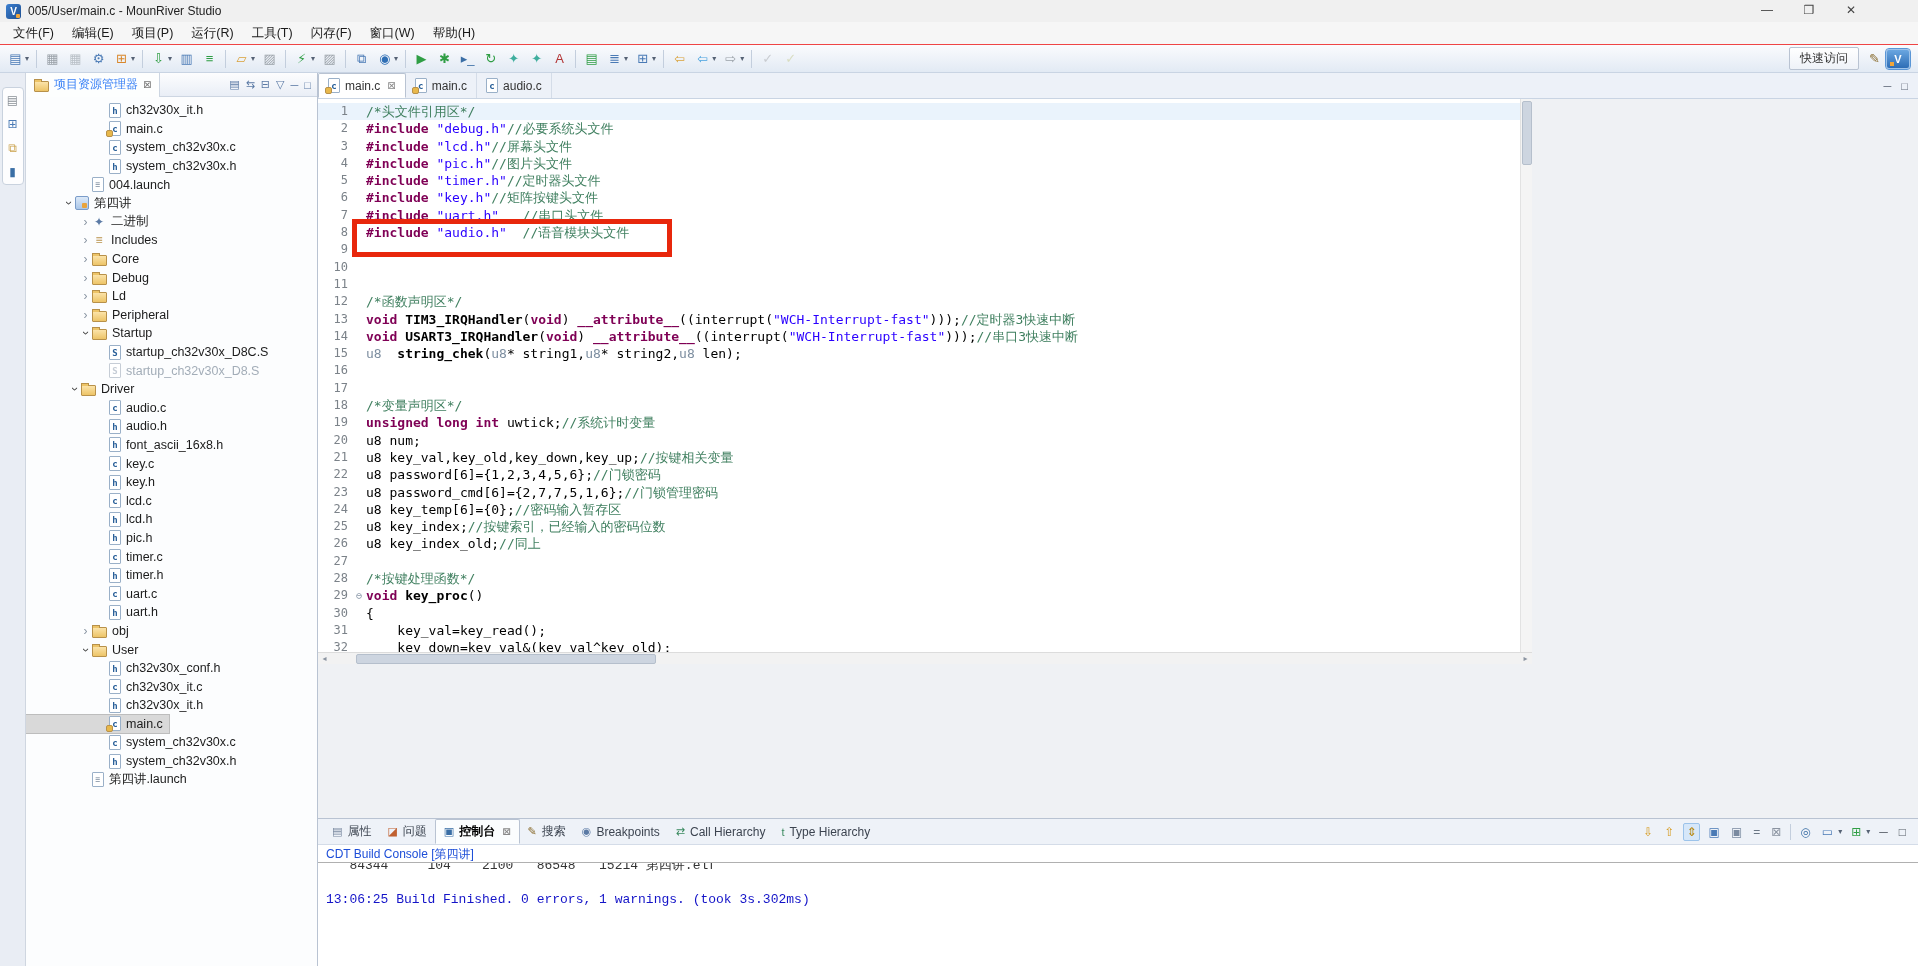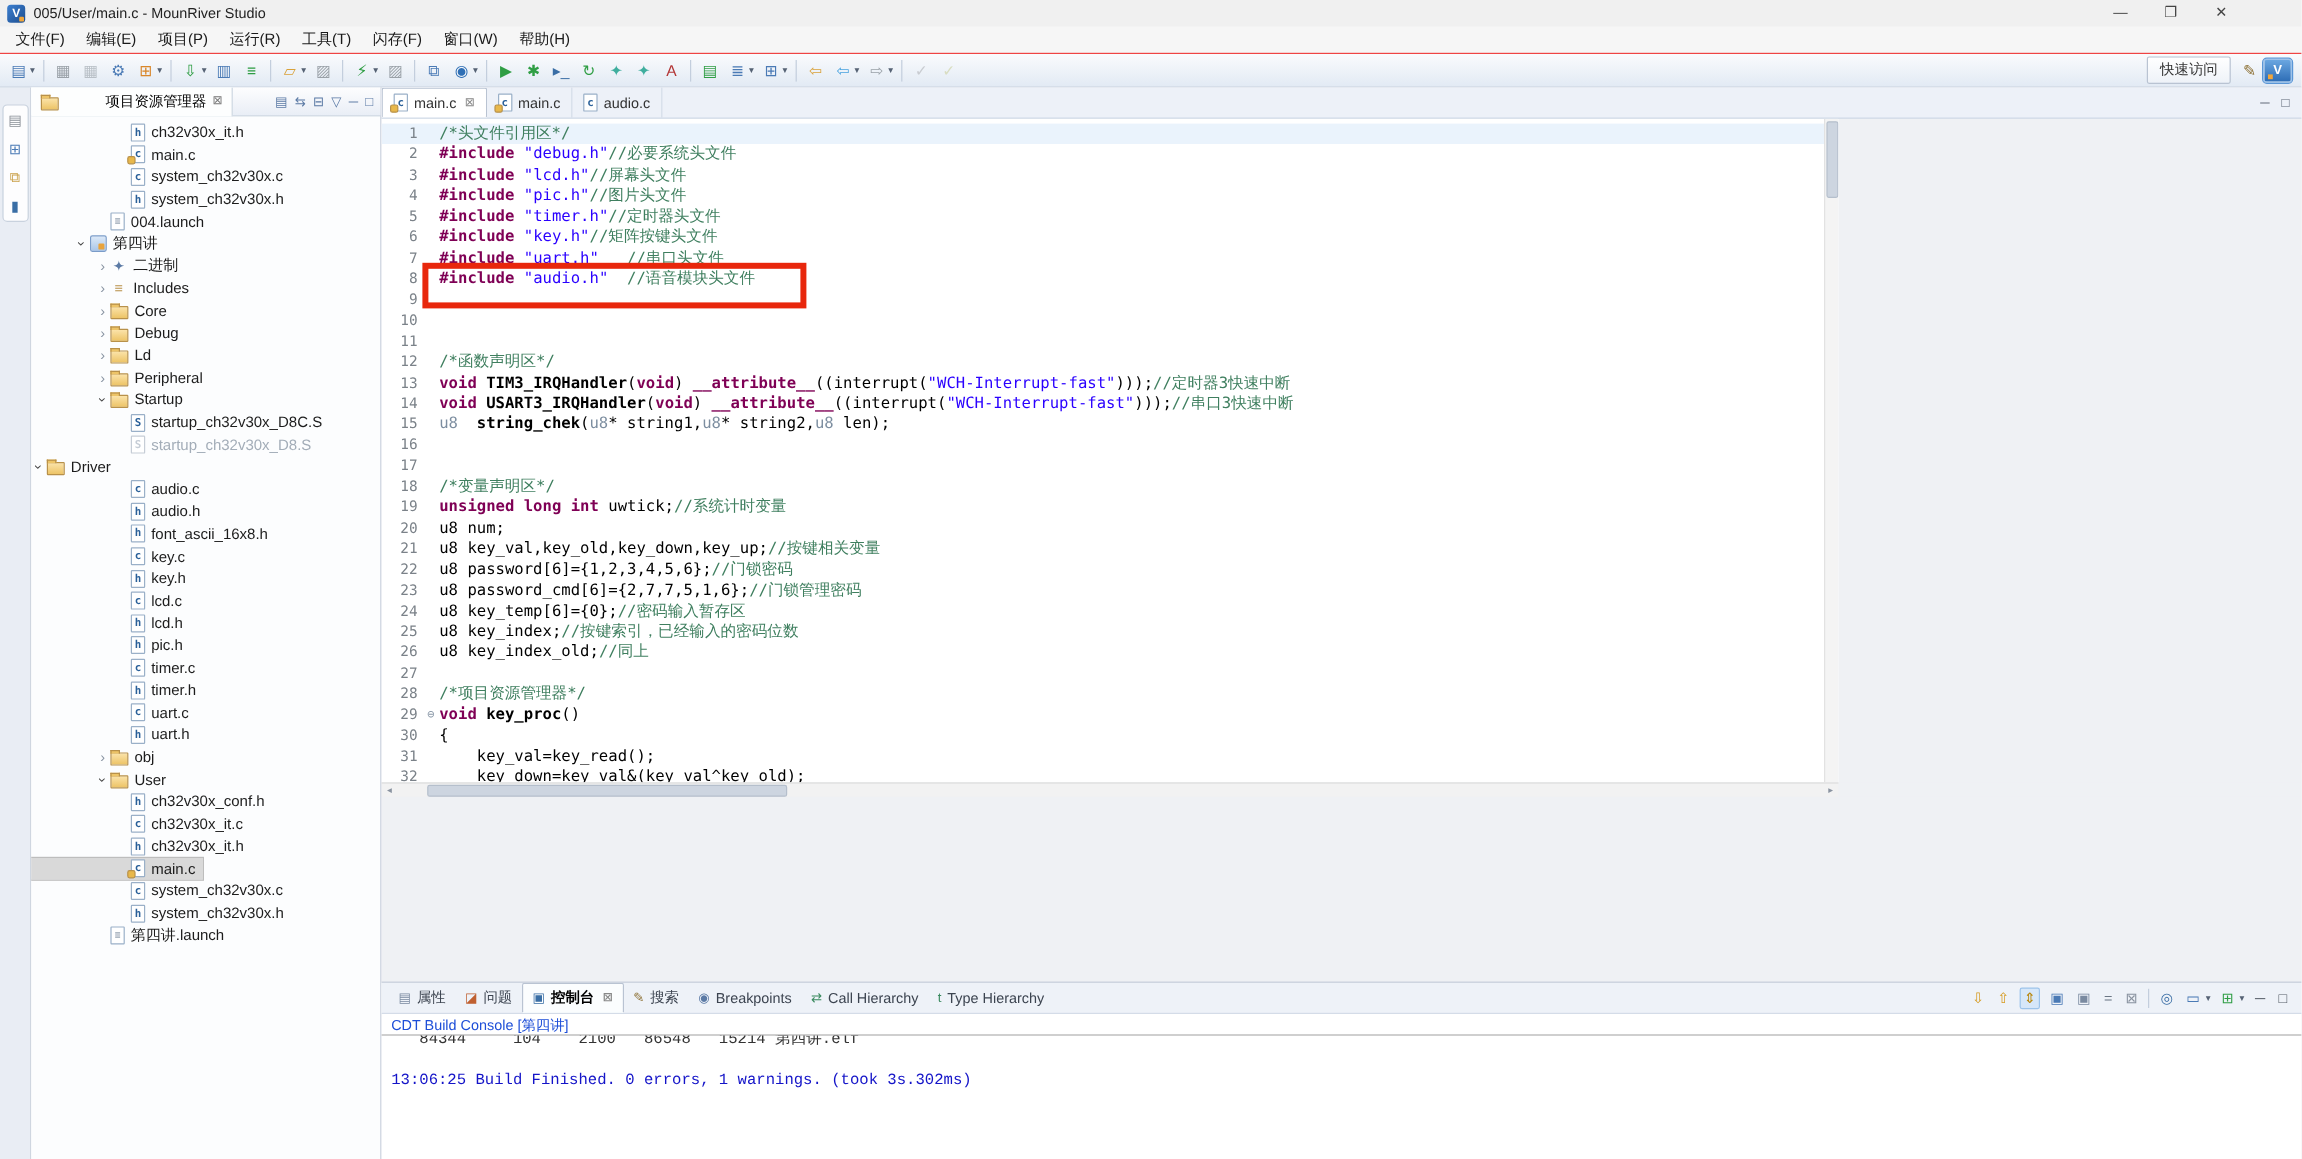--- a/index.html
+++ b/index.html
@@ -37,21 +37,21 @@
   
   .workbench { flex:1; display:flex; min-height:0; }
   .rail { width:26px; background:#e9edf4; border-right:1px solid #cfd6e0; padding-top:14px; }
   .rail-box { width:22px; margin:0 auto; background:#fdfdfe; border:1px solid #c9d2de; border-radius:4px; padding:4px 0; display:flex; flex-direction:column; align-items:center; gap:8px; }
   .rail-icon { width:16px; height:16px; text-align:center; line-height:16px; font-size:12px; }
 
   
   .explorer { width:292px; background:#fcfdfe; border-right:1px solid #b9c3d2; display:flex; flex-direction:column; }
   .ex-head { height:24px; background:linear-gradient(#fdfdfe,#e9eef6); border-bottom:1px solid #cdd6e2; display:flex; align-items:center; }
   .ex-tab { display:flex; align-items:center; gap:5px; padding:0 8px; height:24px; background:#fdfefe; border-right:1px solid #cdd6e2; }
-  .ex-title { font-size:12px; color:#000000;margin-left:34px; }
+  .ex-title { font-size:12px; color:#3b82f6; }
   .ex-close { color:#777; font-size:10px; }
   .ex-tools { margin-left:auto; display:flex; align-items:center; gap:6px; padding-right:6px; }
   .ex-tool { font-size:11px; color:#5b7aa5; }
   .tree { flex:1; overflow:hidden; padding-top:4px; }
   .tree-row { display:flex; align-items:center; height:18.6px; white-space:nowrap; }
   .tree-row.sel { background:#d9d9d9; outline:1px solid #bdbdbd; width:fit-content; padding-right:6px; }
   .tw { width:13px; flex:none; color:#8a95a3; font-size:12px; text-align:center; line-height:14px; }
   .tw.open { transform:rotate(90deg); color:#444; }
   .tlabel { margin-left:5px; font-size:12.5px; color:#1c1c1c; }
   .tlabel.gray { color:#a3adb8; }
@@ -354,21 +354,21 @@
           <div class="tree-row" style="padding-left: 70px;">
             <span class="tw"></span>
             <span class="doc-icon">S</span>
             <span class="tlabel">startup_ch32v30x_D8C.S</span>
           </div>
           <div class="tree-row" style="padding-left: 70px;">
             <span class="tw"></span>
             <span class="doc-icon gray">S</span>
             <span class="tlabel gray">startup_ch32v30x_D8.S</span>
           </div>
-          <div class="tree-row" style="">
+          <div class="tree-row" style=" margin-left: 42px;">
             <span class="tw open">›</span>
             <span class="folder-icon"></span>
             <span class="tlabel">Driver</span>
           </div>
           <div class="tree-row" style="padding-left: 70px;">
             <span class="tw"></span>
             <span class="doc-icon">c</span>
             <span class="tlabel">audio.c</span>
           </div>
           <div class="tree-row" style="padding-left: 70px;">
@@ -634,21 +634,21 @@
               <span class="ct"><span class="tk-p">u8 key_index_old;</span><span class="tk-c">//同上</span></span>
             </div>
             <div class="cl">
               <span class="num">27</span>
               <span class="fold"></span>
               <span class="ct"></span>
             </div>
             <div class="cl">
               <span class="num">28</span>
               <span class="fold"></span>
-              <span class="ct"><span class="tk-c">/*项目资源管理器*/</span></span>
+              <span class="ct"><span class="tk-c">/*按键处理函数*/</span></span>
             </div>
             <div class="cl">
               <span class="num">29</span>
               <span class="fold">⊖</span>
               <span class="ct"><span class="tk-k">void</span><span class="tk-p"> </span><span class="tk-f">key_proc</span><span class="tk-p">()</span></span>
             </div>
             <div class="cl">
               <span class="num">30</span>
               <span class="fold"></span>
               <span class="ct"><span class="tk-p">{</span></span>

